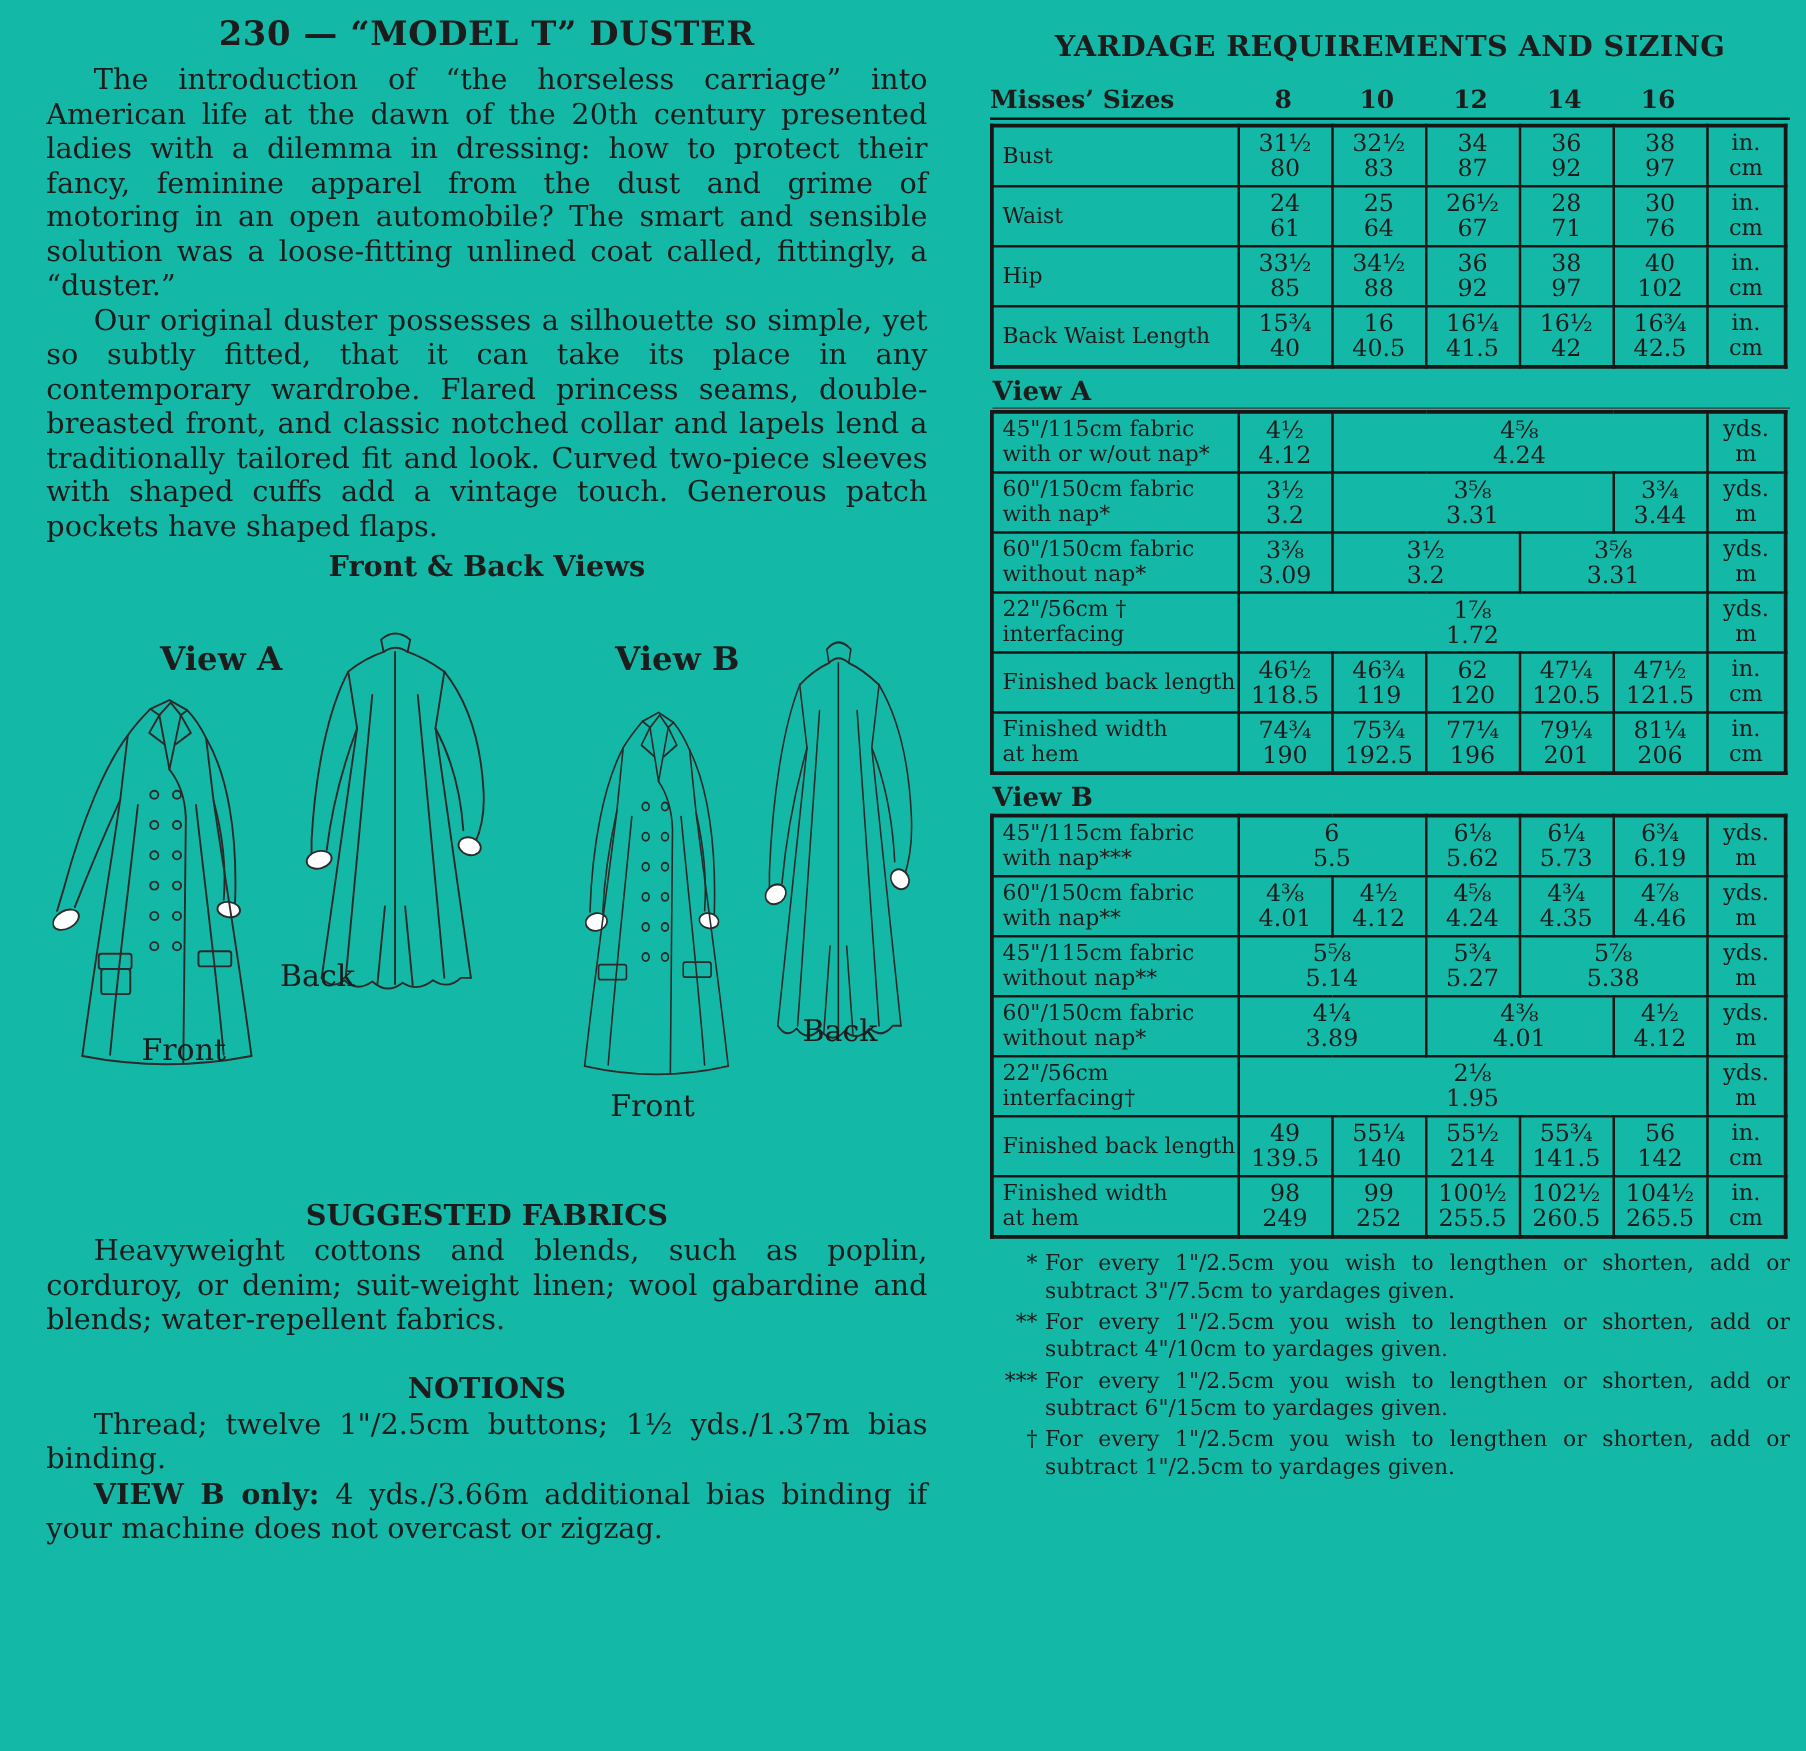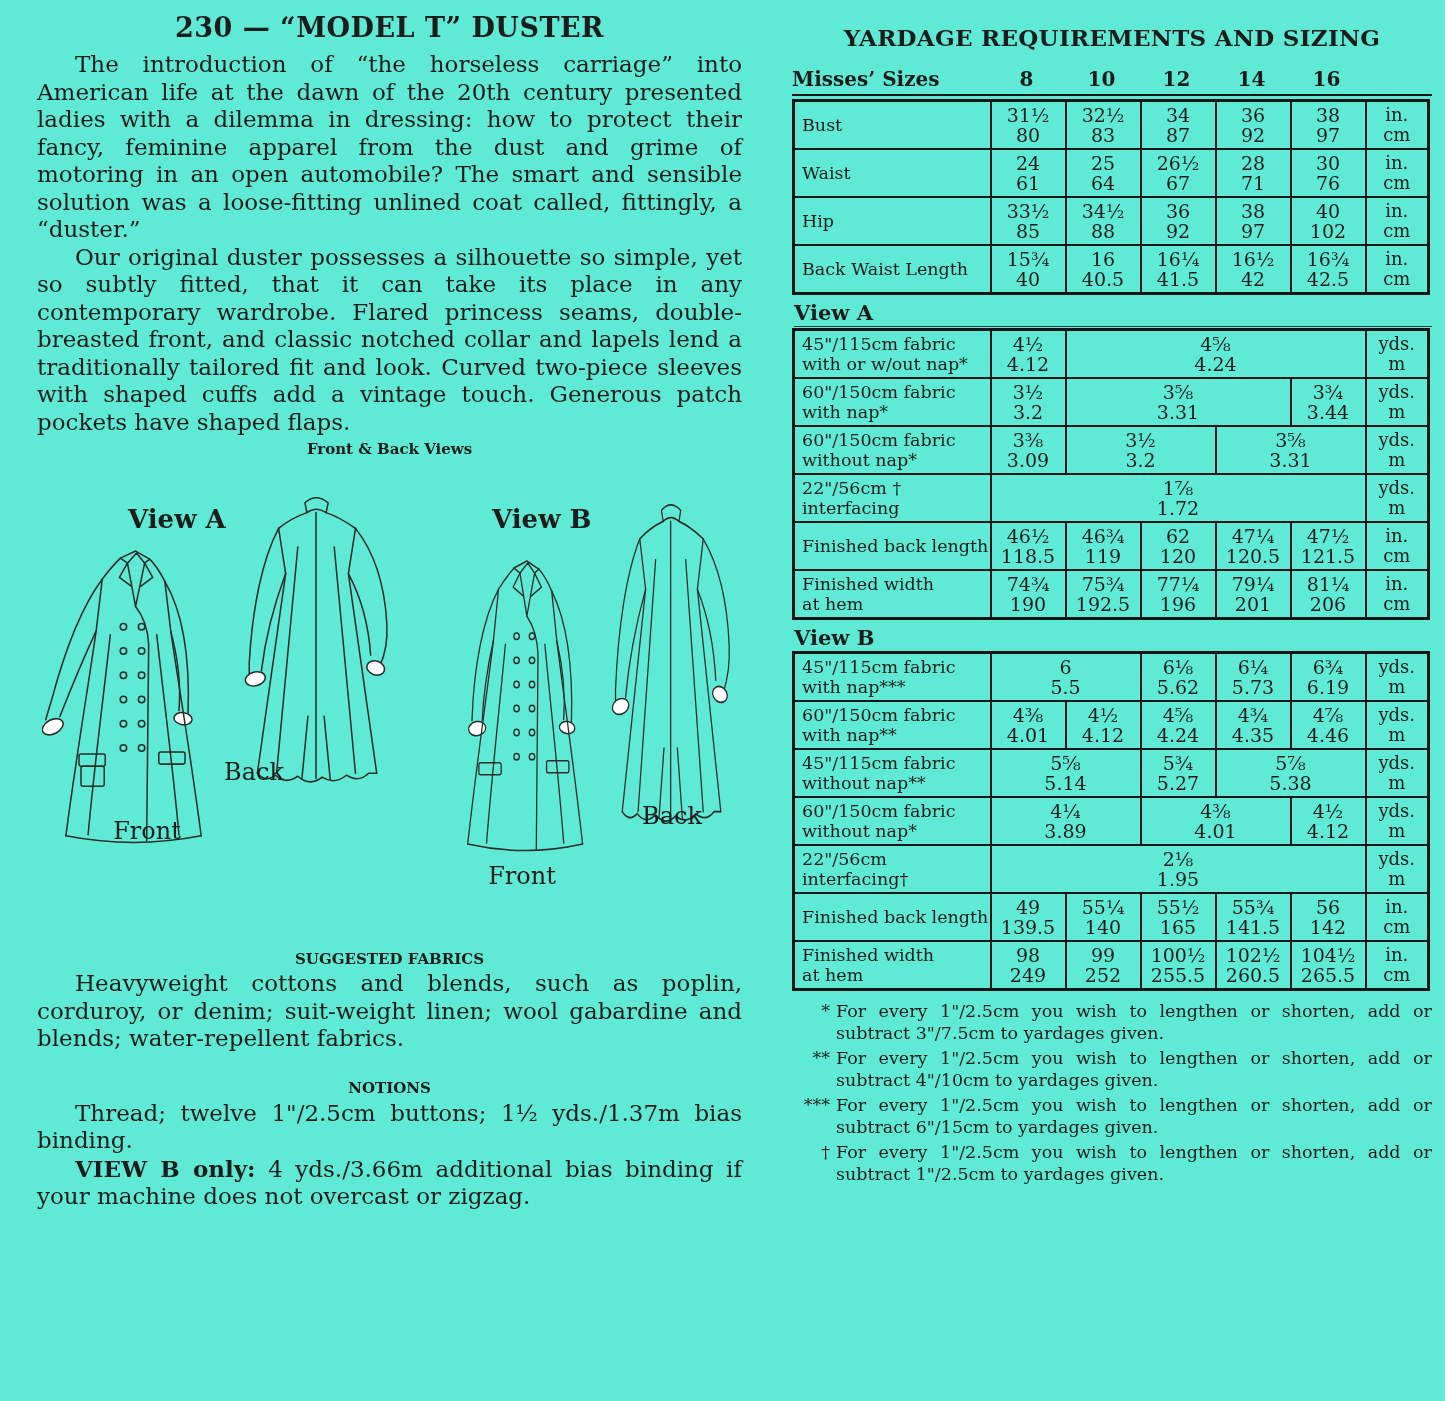--- a/index.html
+++ b/index.html
@@ -1,24 +1,24 @@
 <!DOCTYPE html>
 <html><head>
 <meta charset="utf-8">
 <style>
   html,body{margin:0;padding:0;background:#e8e8e8;}
-  #page{position:relative;width:1445px;height:1401px;background:#5eead4;
+  #page{position:relative;width:1445px;height:1401px;background:#14b8a6;
         font-family:"DejaVu Serif","Liberation Serif",serif;color:#1c1c1c;overflow:hidden;}
   
   #left-col{position:absolute;left:37px;top:8px;width:705px;}
   .doc-title{font-size:27px;font-weight:bold;text-align:center;letter-spacing:.5px;margin:0;padding-top:4px;}
   .body-par{font-size:23px;line-height:27.5px;text-align:justify;text-indent:38px;margin:0;}
   .body-par.first{margin-top:8px;}
   .b{font-weight:bold;}
-  .center-head{font-size:15px;font-weight:bold;text-align:center;margin:0;}
+  .center-head{font-size:23px;font-weight:bold;text-align:center;margin:0;}
   #fbv-heading{margin-top:4px;}
   
   #illos{position:relative;width:705px;height:462px;margin-top:2px;}
   .view-label{position:absolute;font-size:26px;font-weight:bold;}
   .fig-caption{position:absolute;font-size:24px;width:90px;text-align:center;}
   .coat{position:absolute;}
   
   #fabrics-heading{margin-top:28px;}
   #fabrics-par{margin-top:2px;}
   #notions-heading{margin-top:26px;}
@@ -613,21 +613,21 @@
         <td>
               <div>49</div>
               <div>139.5</div>
             </td>
         <td>
               <div>55¼</div>
               <div>140</div>
             </td>
         <td>
               <div>55½</div>
-              <div>165</div>
+              <div>214</div>
             </td>
         <td>
               <div>55¾</div>
               <div>141.5</div>
             </td>
         <td>
               <div>56</div>
               <div>142</div>
             </td>
         <td class="unit">

